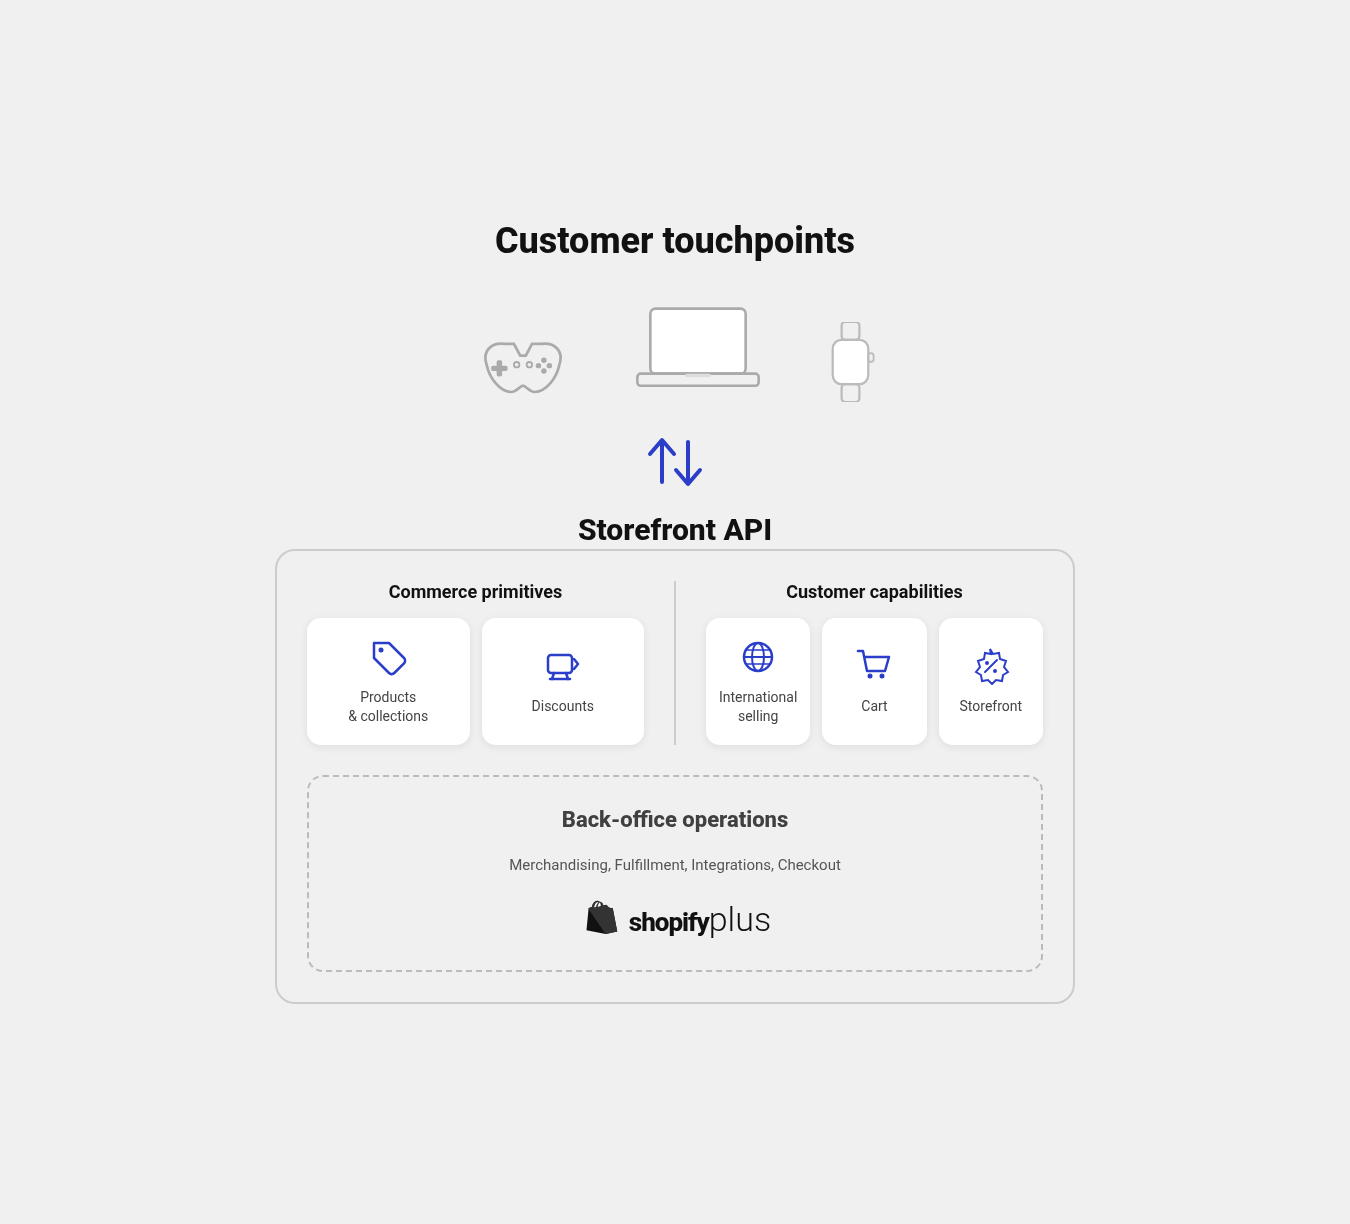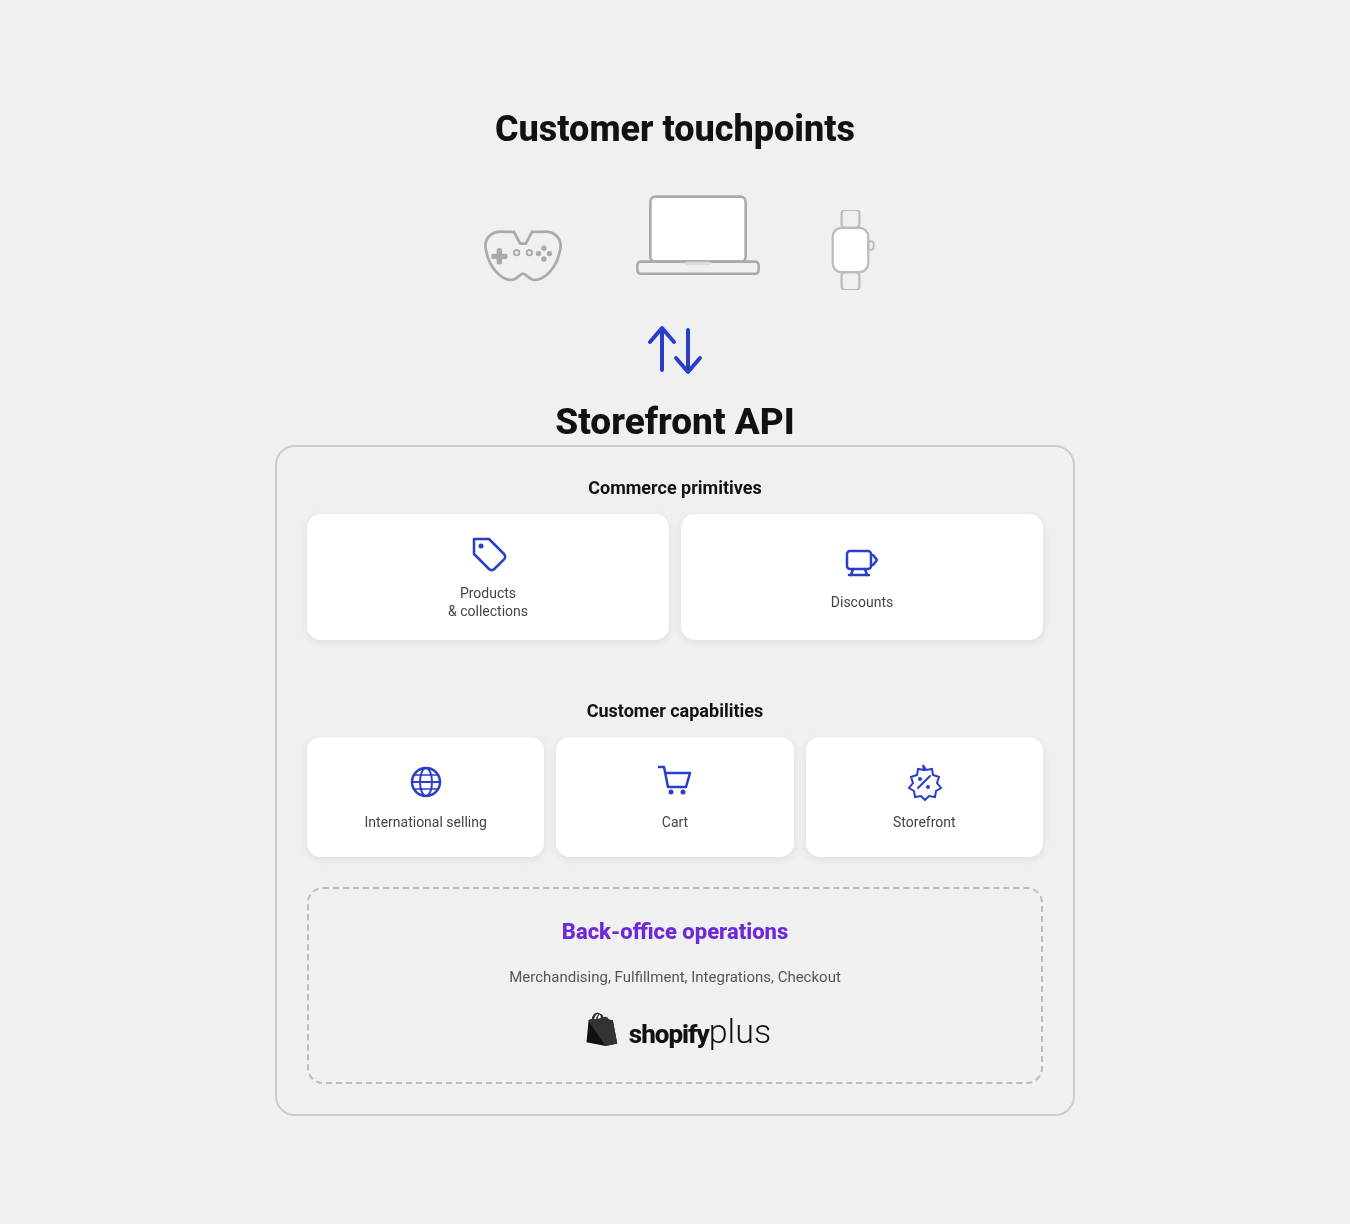--- a/index.html
+++ b/index.html
@@ -55,21 +55,21 @@
 
     .arrows-icon {
       font-size: 48px;
       color: #2a3ec9;
       font-weight: 300;
       letter-spacing: 4px;
     }
 
     
     .storefront-api-label {
-      font-size: 37px;
+      font-size: 30px;
       font-weight: 800;
       color: #111;
       margin-bottom: 16px;
       position: relative;
       z-index: 2;
     }
 
     
     .main-box {
       width: 100%;
@@ -79,21 +79,20 @@
       margin-top: -14px;
       background: #f0f0f0;
       position: relative;
     }
 
     
     .columns-row {
       display: flex;
       gap: 30px;
       margin-bottom: 30px;
-      flex-direction: column;
     }
 
     .column {
       flex: 1;
       display: flex;
       flex-direction: column;
       align-items: flex-start;
     }
 
     .column-title {
@@ -152,21 +151,21 @@
       border-radius: 16px;
       padding: 30px 20px;
       margin: 0 0 30px 0;
       text-align: center;
       background: #f0f0f0;
     }
 
     .backoffice-title {
       font-size: 22px;
       font-weight: 800;
-      color: #6d28d9;
+      color: #404040;
       margin-bottom: 24px;
     }
 
     .backoffice-subtitle {
       font-size: 15px;
       color: #555;
       margin-bottom: 24px;
     }
 
     .shopify-logo {

